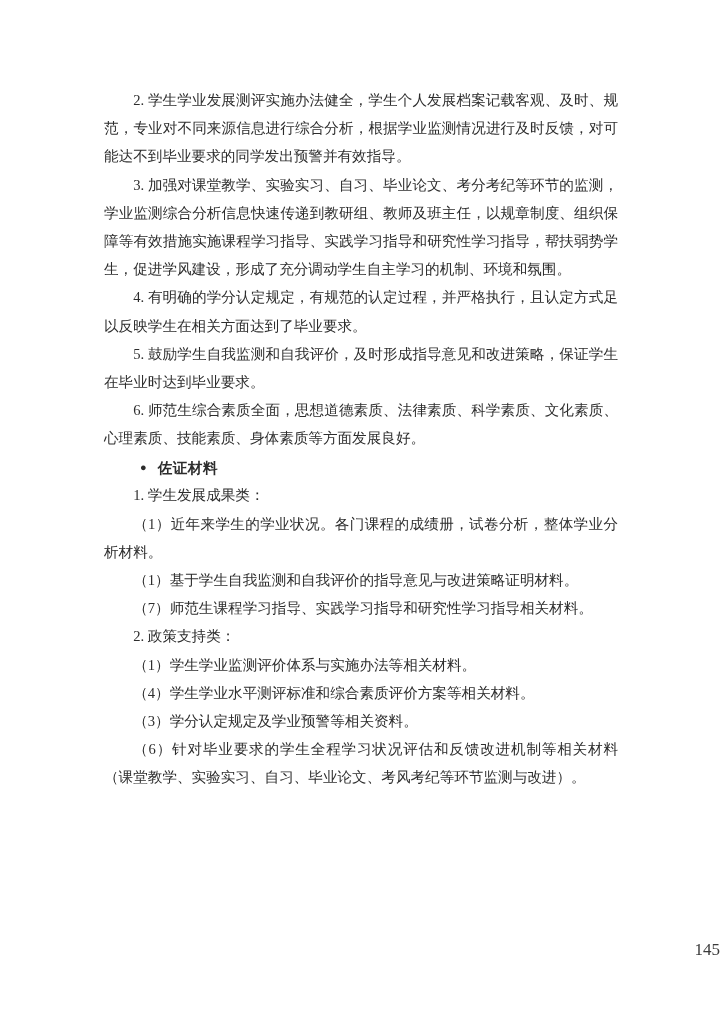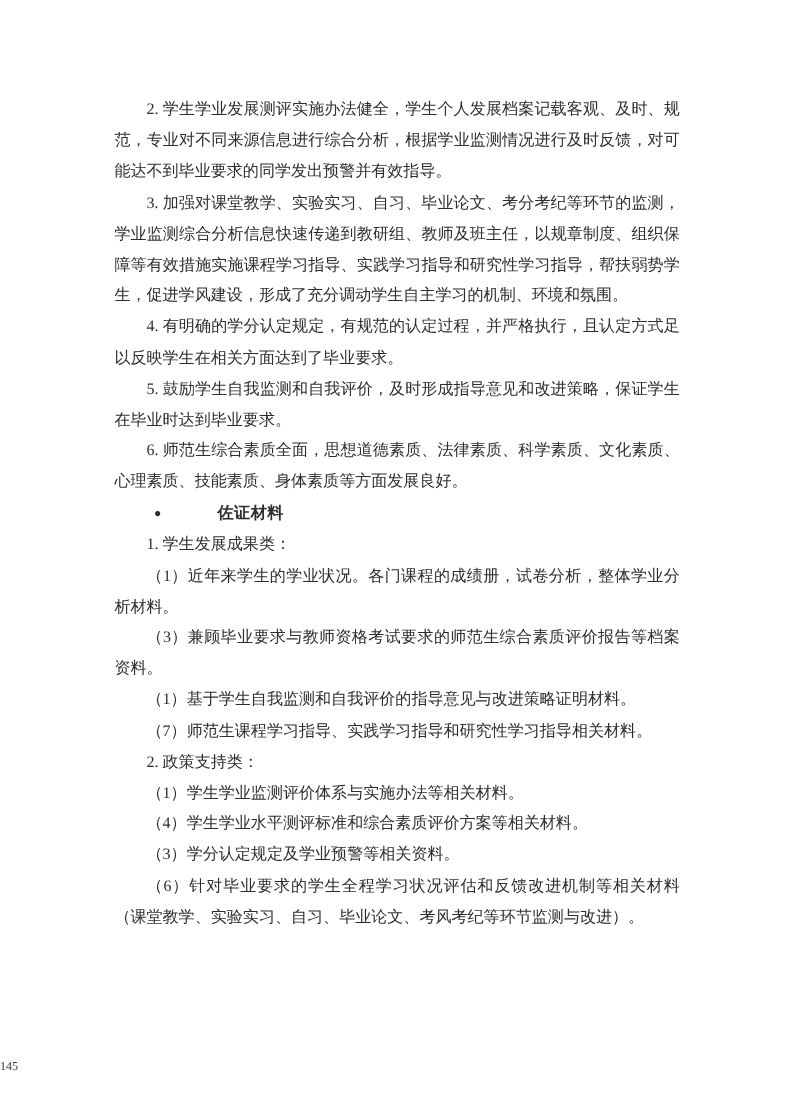--- a/index.html
+++ b/index.html
@@ -38,29 +38,28 @@
     text-indent: 0;
   }
   .bullet-glyph {
     display: inline-block;
     font-size: 11px;
     margin-right: 11px;
     vertical-align: 1.5px;
   }
   .evidence-heading-label {
     letter-spacing: 0.5px;
-    margin-left: 40px;
   }
   .page-number {
     position: absolute;
-    top: 964px;
+    top: 940px;
     left: 0;
     width: 100%;
-    text-align: left;
-    font-size: 11px;
+    text-align: right;
+    font-size: 17px;
     color: #3a3a3a;
   }
 </style>
 </head>
 <body>
 
 <div class="page">
   <div class="content">
 
     <p class="para">2. 学生学业发展测评实施办法健全，学生个人发展档案记载客观、及时、规范，专业对不同来源信息进行综合分析，根据学业监测情况进行及时反馈，对可能达不到毕业要求的同学发出预警并有效指导。</p>
@@ -68,21 +67,20 @@
     <p class="para">4. 有明确的学分认定规定，有规范的认定过程，并严格执行，且认定方式足以反映学生在相关方面达到了毕业要求。</p>
     <p class="para">5. 鼓励学生自我监测和自我评价，及时形成指导意见和改进策略，保证学生在毕业时达到毕业要求。</p>
     <p class="para">6. 师范生综合素质全面，思想道德素质、法律素质、科学素质、文化素质、心理素质、技能素质、身体素质等方面发展良好。</p>
 
     <p class="evidence-heading">
       <span class="bullet-glyph">●</span><span class="evidence-heading-label">佐证材料</span>
     </p>
 
     <p class="para">1. 学生发展成果类：</p>
     <p class="para">（1）近年来学生的学业状况。各门课程的成绩册，试卷分析，整体学业分析材料。</p>
-    <p class="para">（3）兼顾毕业要求与教师资格考试要求的师范生综合素质评价报告等档案资料。</p>
     <p class="para">（1）基于学生自我监测和自我评价的指导意见与改进策略证明材料。</p>
     <p class="para">（7）师范生课程学习指导、实践学习指导和研究性学习指导相关材料。</p>
 
     <p class="para">2. 政策支持类：</p>
     <p class="para">（1）学生学业监测评价体系与实施办法等相关材料。</p>
     <p class="para">（4）学生学业水平测评标准和综合素质评价方案等相关材料。</p>
     <p class="para">（3）学分认定规定及学业预警等相关资料。</p>
     <p class="para">（6）针对毕业要求的学生全程学习状况评估和反馈改进机制等相关材料（课堂教学、实验实习、自习、毕业论文、考风考纪等环节监测与改进）。</p>
 
   </div>

